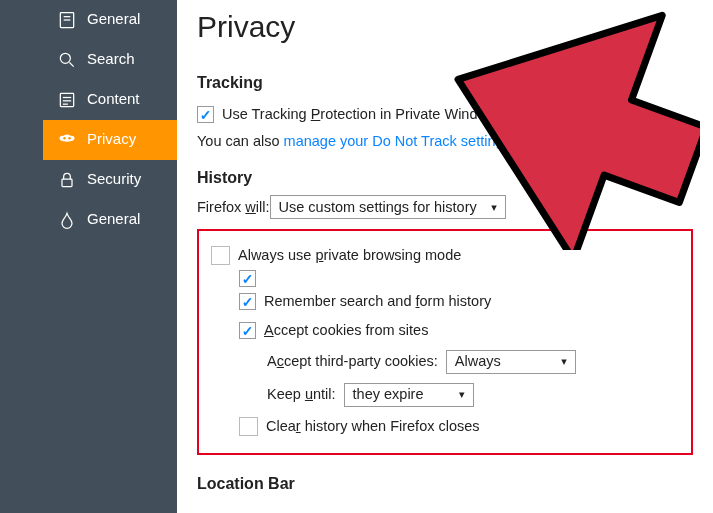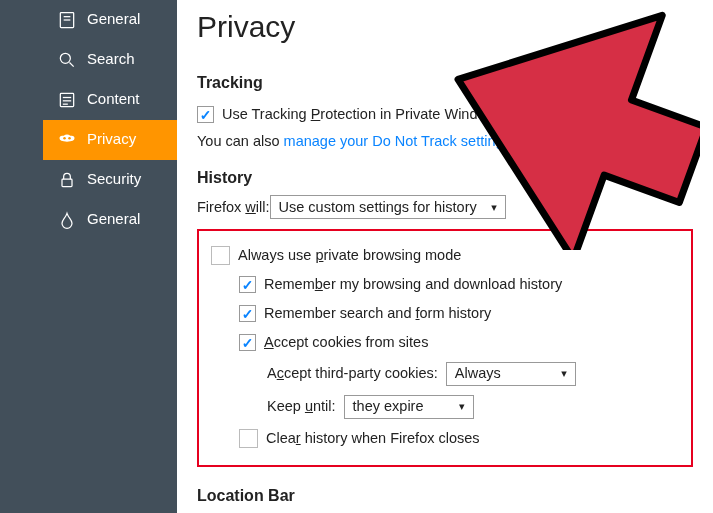--- a/index.html
+++ b/index.html
@@ -108,21 +108,20 @@
     <span class="select">Use custom settings for history</span>
   </div>
 
   <div class="hilite">
     <div class="row">
       <span class="check big"></span>
       <span><span>Always use </span><span class="u">p</span><span>rivate browsing mode</span></span>
     </div>
     <div class="row sub">
       <span class="check checked"></span>
-      <span><span>Remem</span><span class="u">b</span><span>er my browsing and download history</span></span>
     </div>
     <div class="row sub">
       <span class="check checked"></span>
       <span><span>Remember search and </span><span class="u">f</span><span>orm history</span></span>
     </div>
     <div class="row sub">
       <span class="check checked"></span>
       <span><span class="u">A</span><span>ccept cookies from sites</span></span>
     </div>
     <div class="sub2">

